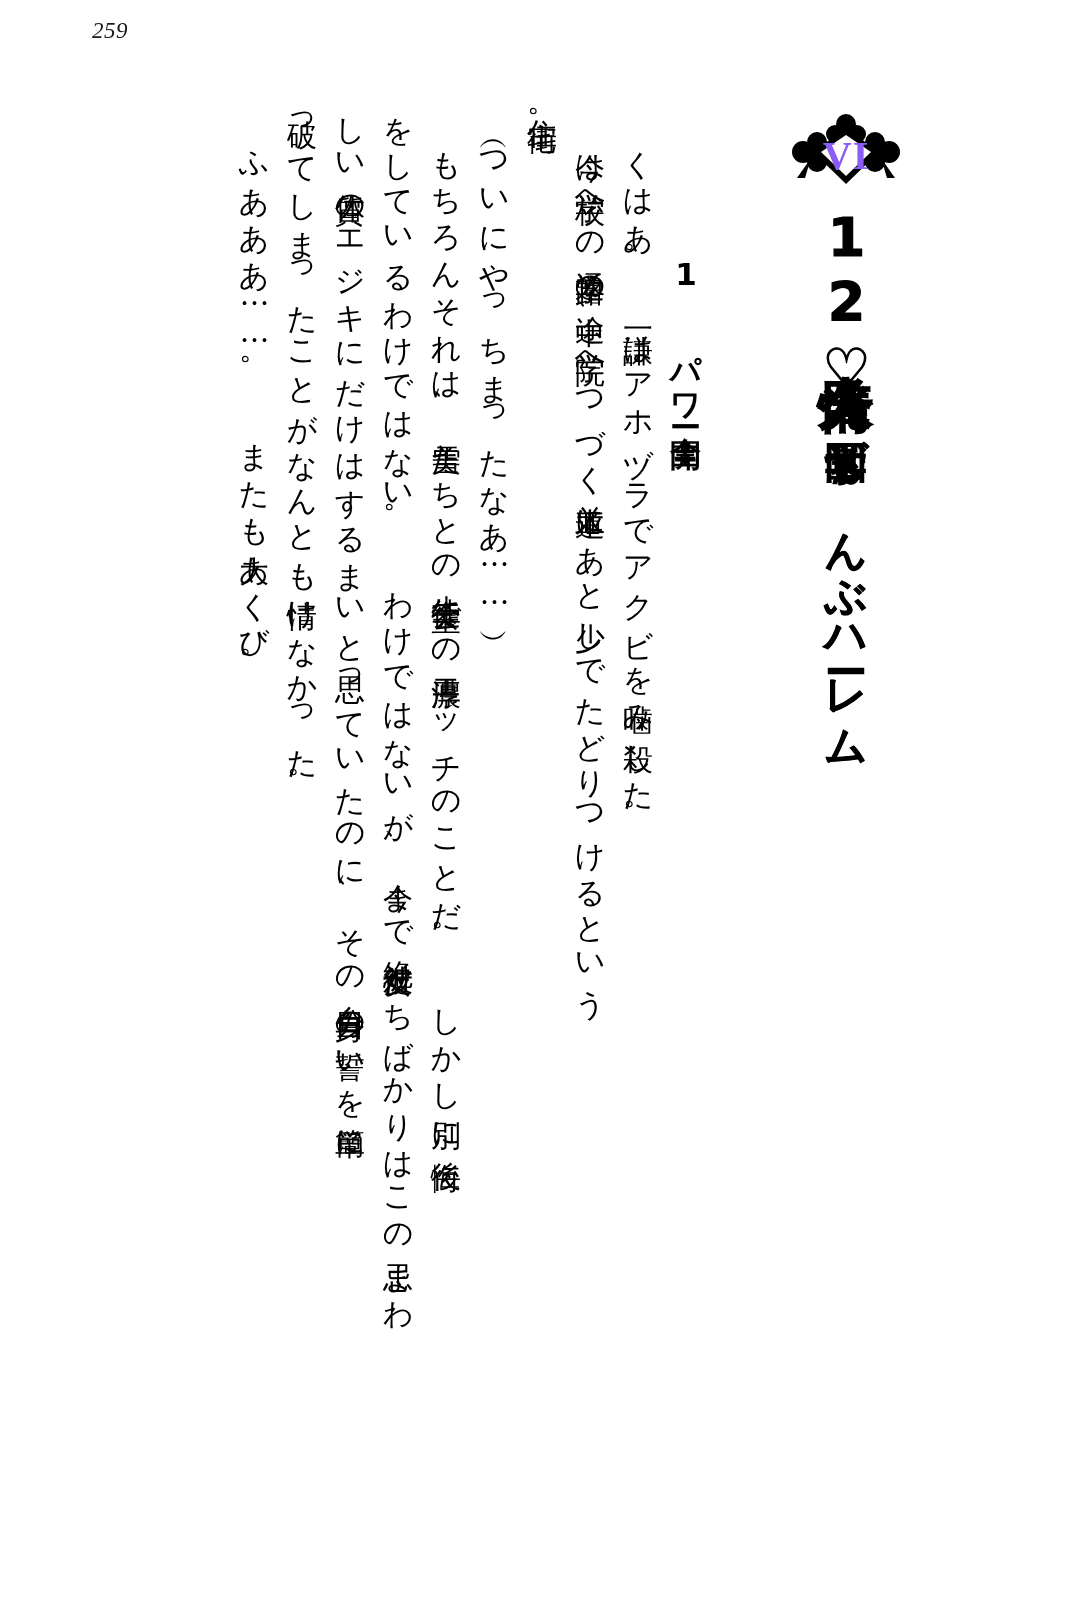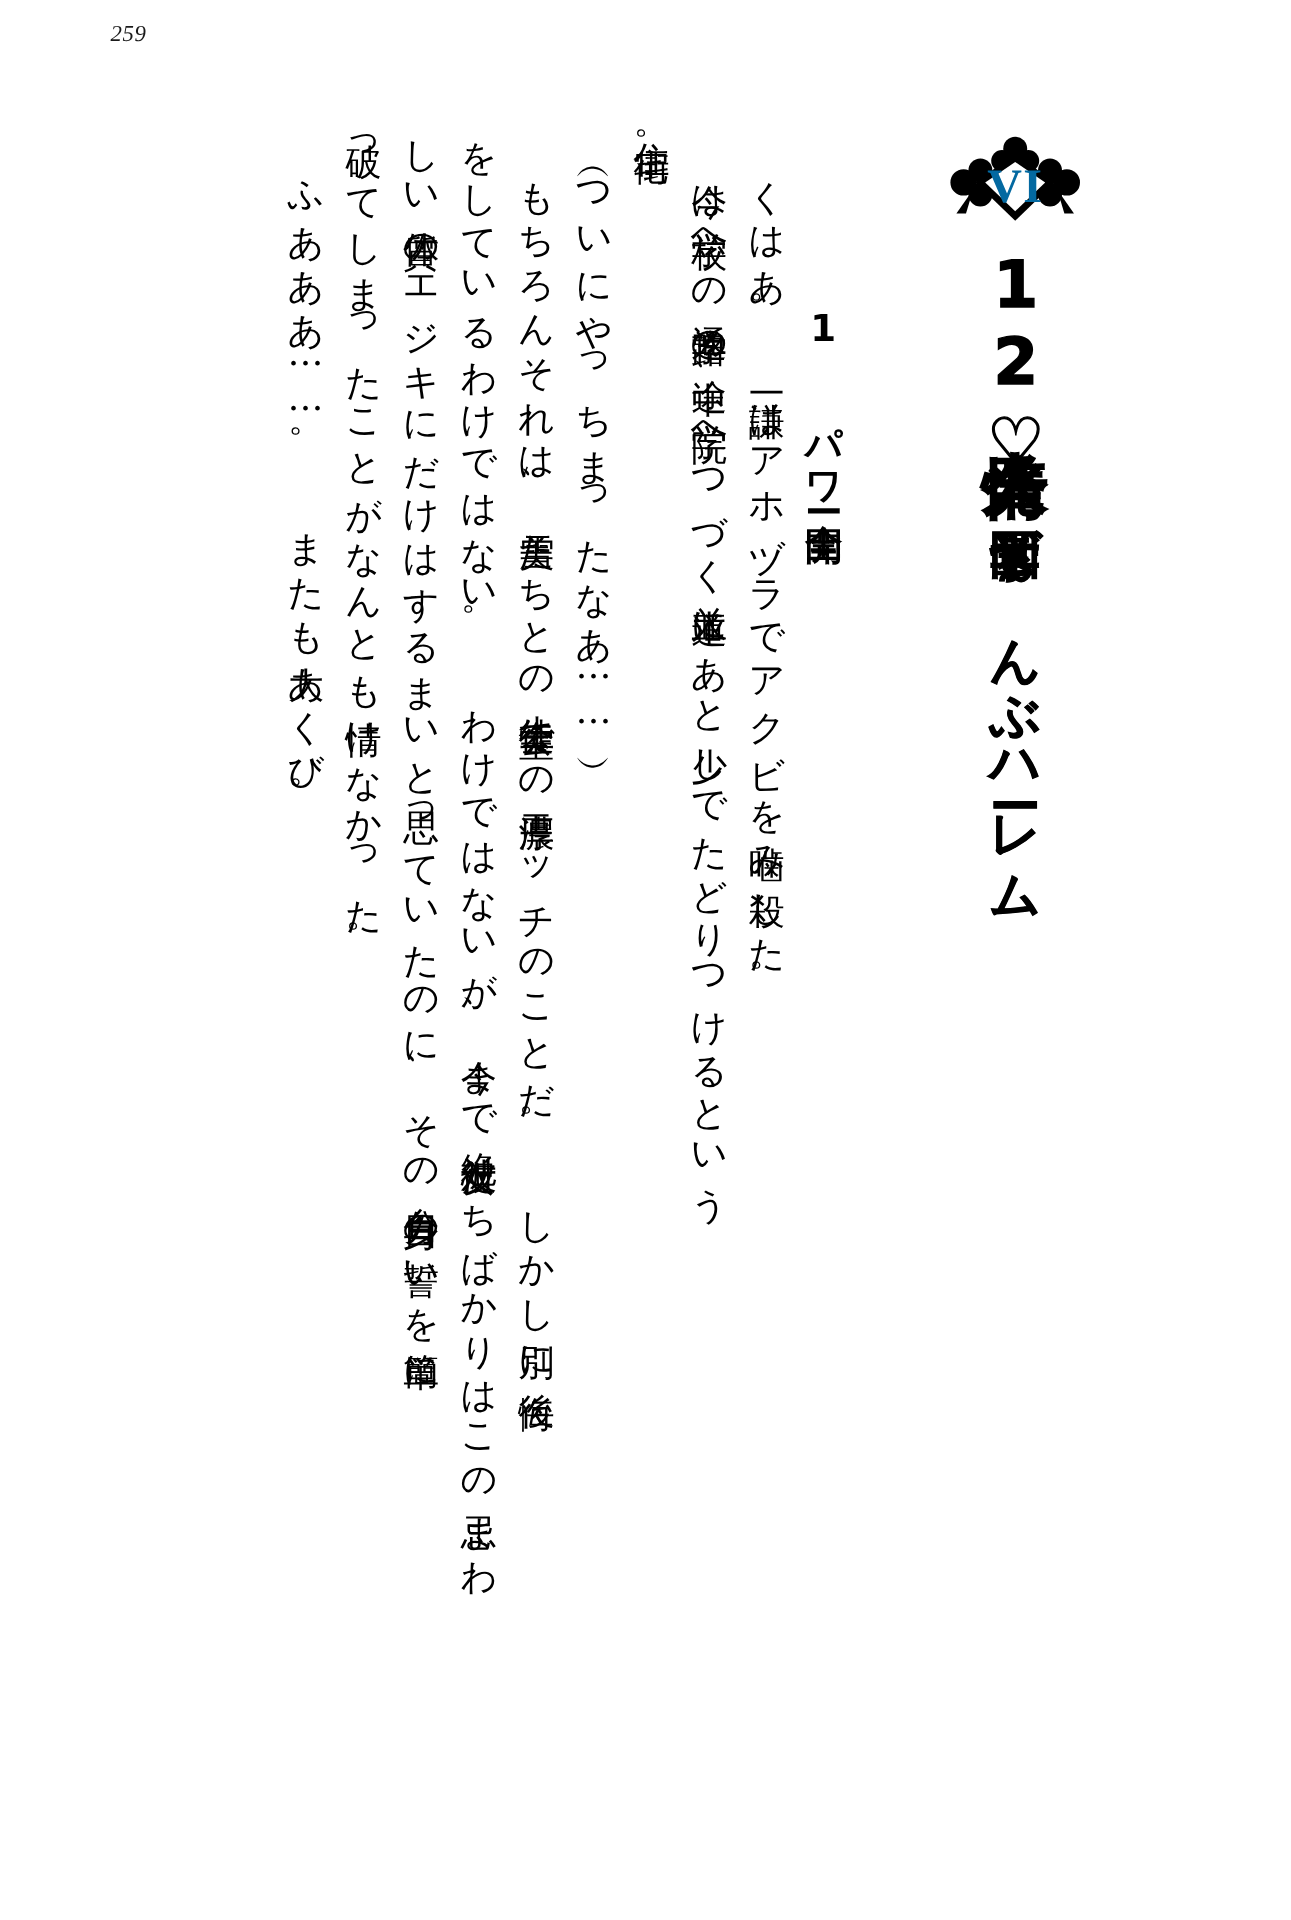--- a/index.html
+++ b/index.html
@@ -19,21 +19,21 @@
     overflow: hidden;
   }
 
   
   .page-number {
     position: absolute;
     top: 18px;
     left: 92px;
     font-family: "Liberation Serif", serif;
     font-style: italic;
-    font-size: 19px;
+    font-size: 23px;
     color: #1a1a1a;
     letter-spacing: 0.5px;
   }
 
   
   .chapter-block {
     position: absolute;
     top: 108px;
     right: 150px;
     width: 160px;
@@ -52,21 +52,21 @@
   .ornament svg { display: block; }
   .chapter-roman {
     position: absolute;
     top: 50%;
     left: 50%;
     transform: translate(-50%, -52%);
     font-family: "Liberation Serif", serif;
     font-weight: bold;
     font-size: 40px;
     letter-spacing: 1px;
-    color: #0369a1;
+    color: #8b5cf6;
   }
   .chapter-title {
     margin-top: 2px;
     writing-mode: vertical-rl;
     text-orientation: upright;
     font-family: "DejaVu Sans", sans-serif;
     font-weight: bold;
     font-size: 54px;
     line-height: 1.04;
     letter-spacing: 1px;

